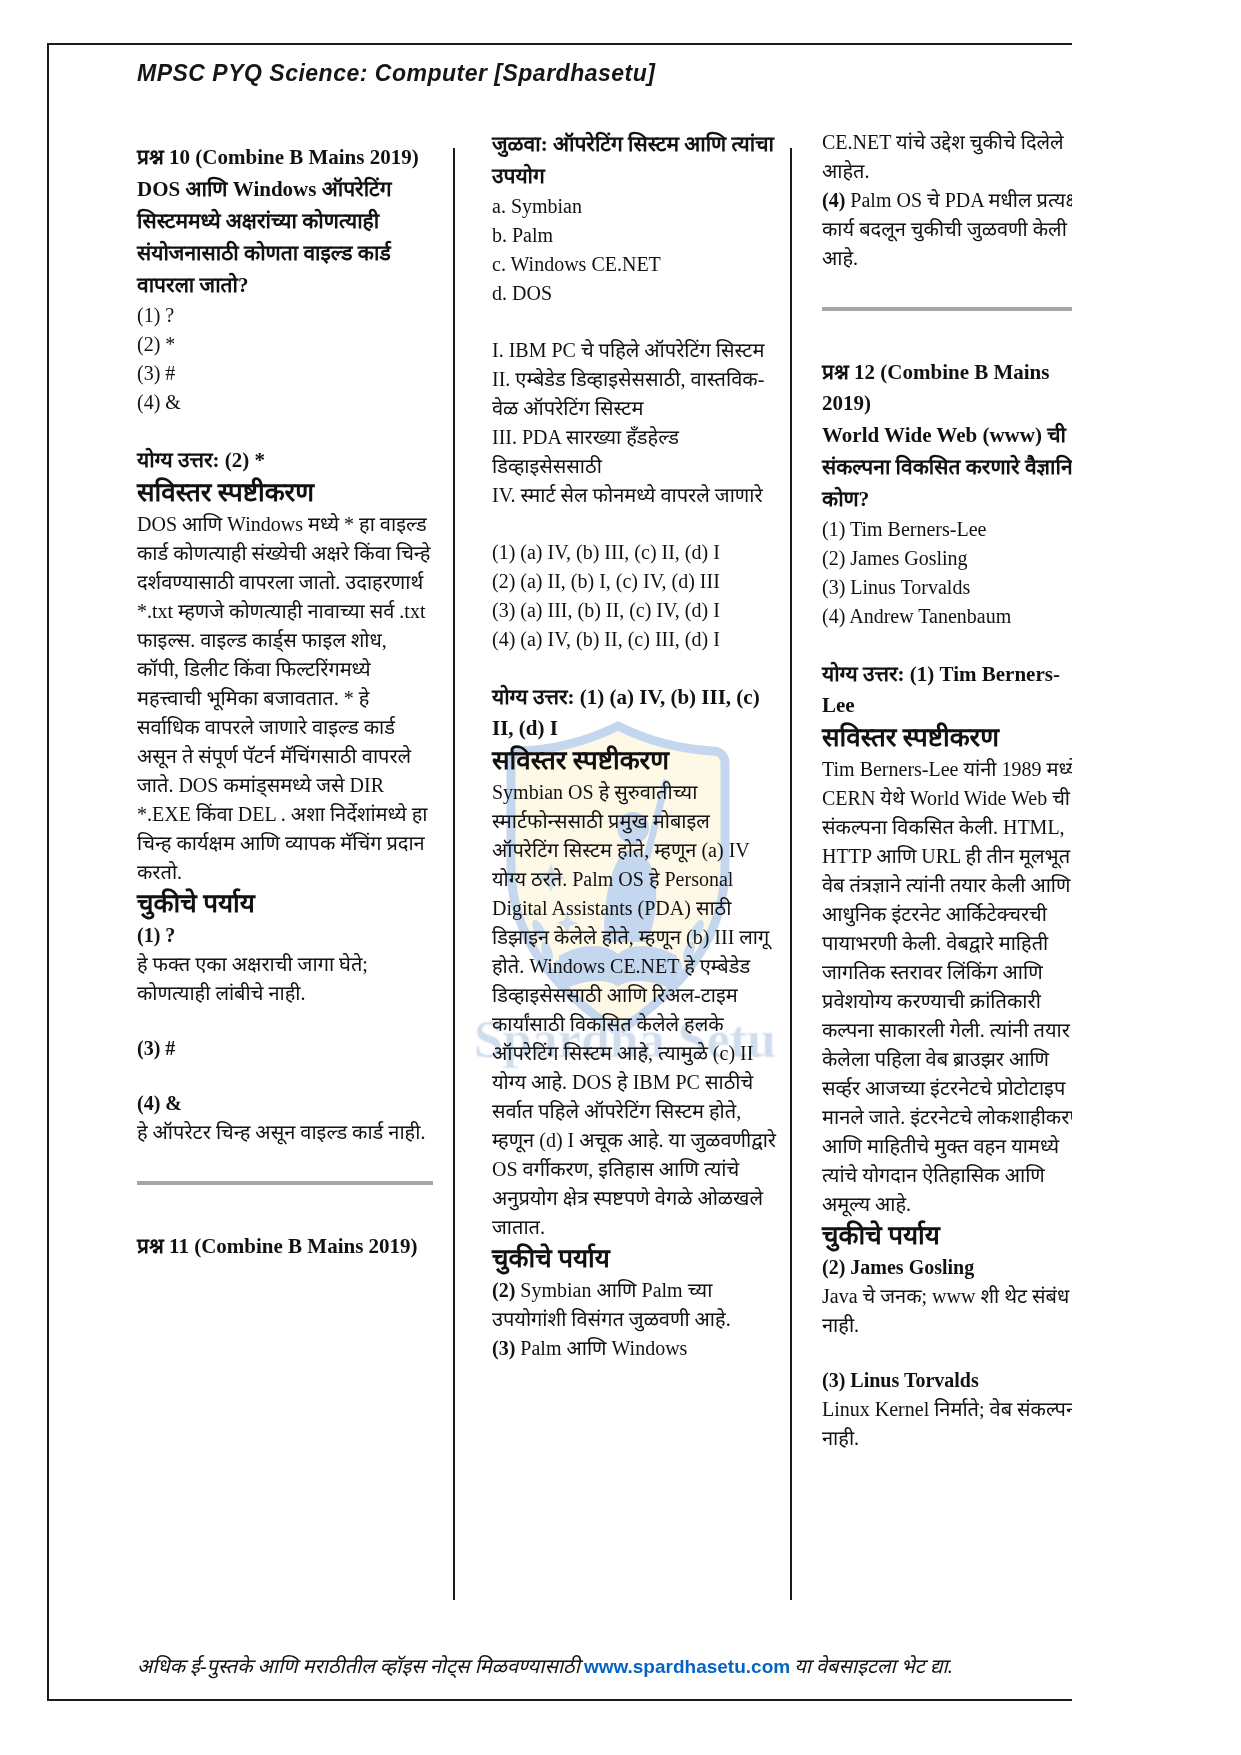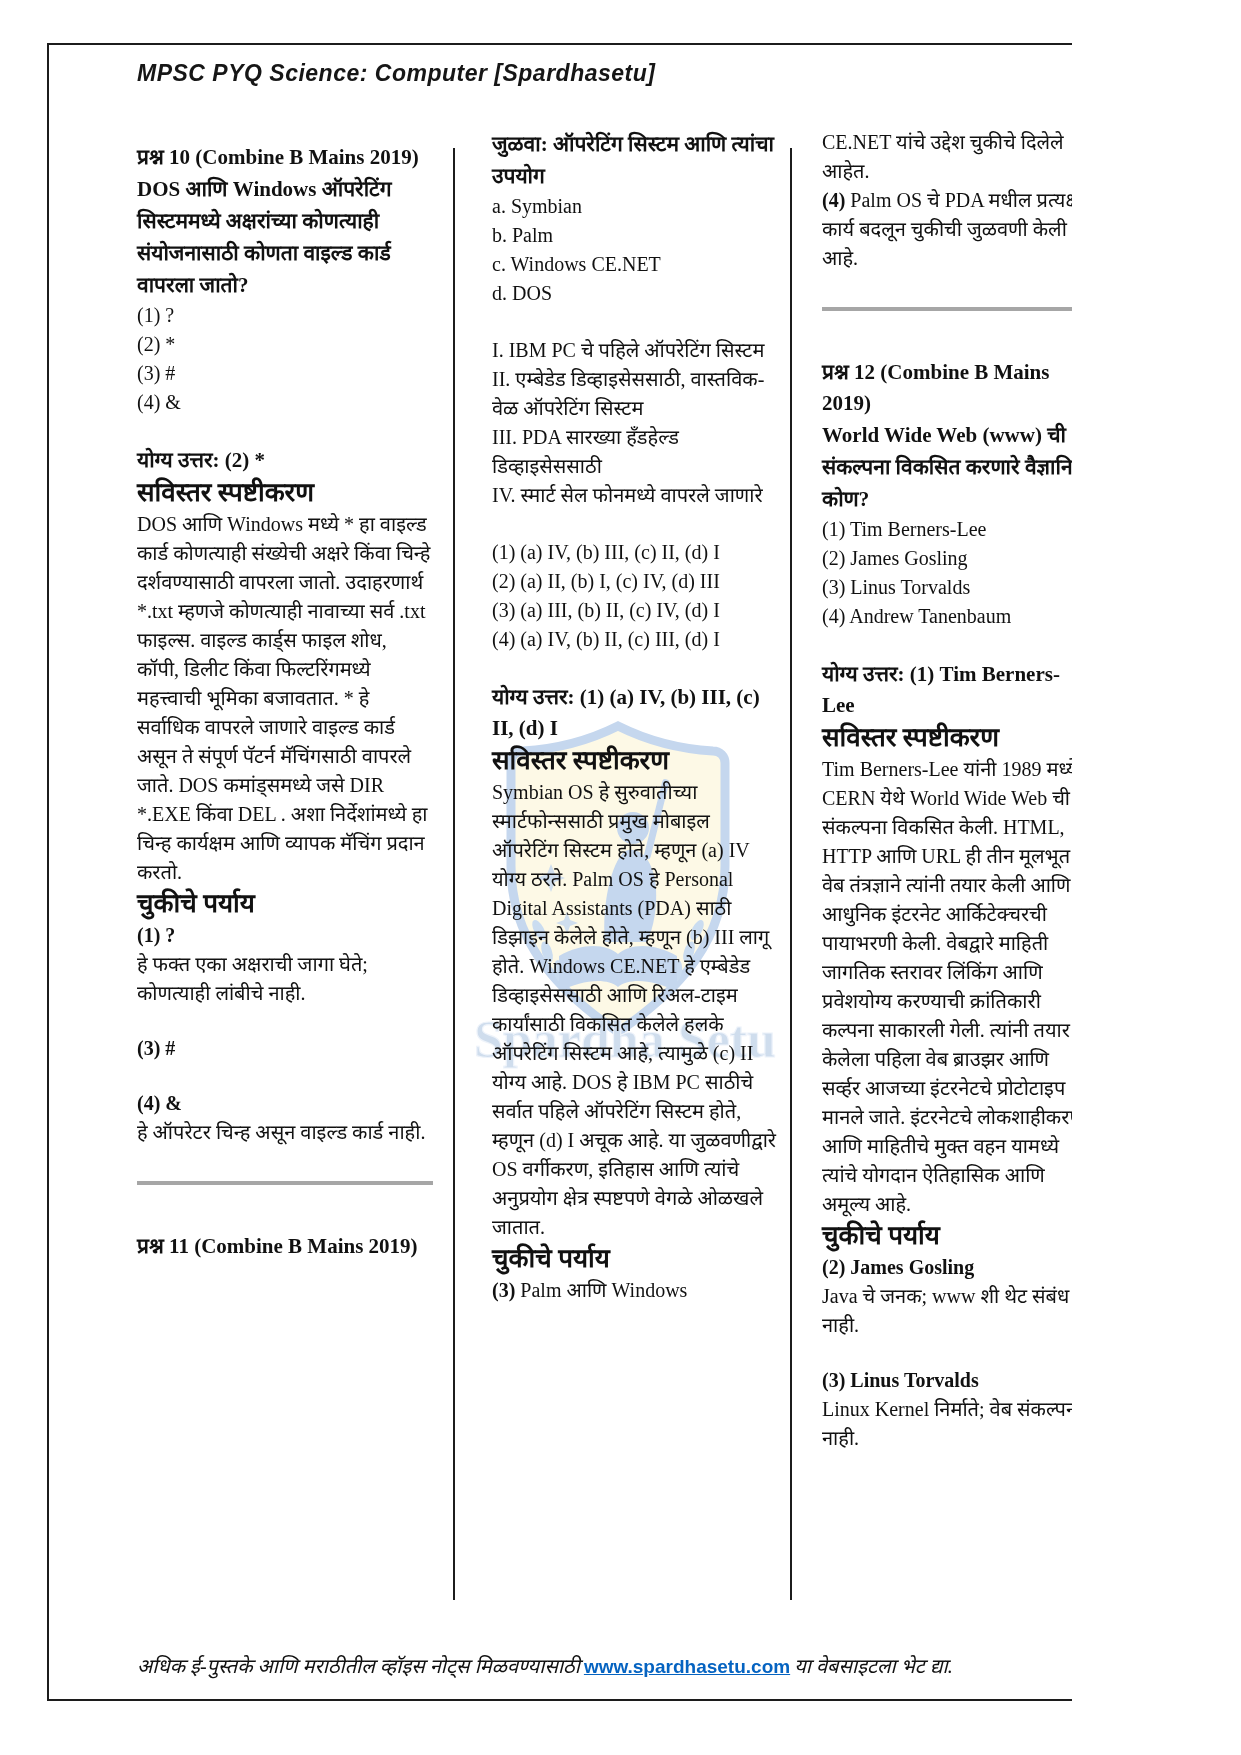--- a/index.html
+++ b/index.html
@@ -41,21 +41,21 @@
   .para{margin-bottom:26px;}
   .wrong-item{margin-bottom:26px;}
   .hr{height:4px;background:#a6a6a6;margin:34px 0 46px 0;width:100%;}
   .footer{
     position:absolute;left:137px;top:1652px;width:1010px;
     font-size:20px;font-style:italic;color:#111;z-index:2;
     white-space:nowrap;
   }
   .footer-link{
     font-family:"Liberation Sans","DejaVu Sans",sans-serif;
-    font-weight:bold;color:#0563c1;text-decoration:underline;
+    font-weight:bold;color:#0563c1;
     font-style:normal;font-size:19px;margin:4px 4px;cursor:pointer;
   }
   .watermark{position:absolute;left:455px;top:716px;z-index:1;}
 </style>
 </head>
 <body>
 
 <div class="page">
 
   <div class="frame"></div>
@@ -134,20 +134,21 @@
     <div class="opts">
       <p>(1) (a) IV, (b) III, (c) II, (d) I</p>
       <p>(2) (a) II, (b) I, (c) IV, (d) III</p>
       <p>(3) (a) III, (b) II, (c) IV, (d) I</p>
       <p>(4) (a) IV, (b) II, (c) III, (d) I</p>
     </div>
     <p class="answer">योग्य उत्तर: (1) (a) IV, (b) III, (c) II, (d) I</p>
     <p class="sechead">सविस्तर स्पष्टीकरण</p>
     <p class="para">Symbian OS हे सुरुवातीच्या स्मार्टफोन्ससाठी प्रमुख मोबाइल ऑपरेटिंग सिस्टम होते, म्हणून (a) IV योग्य ठरते. Palm OS हे Personal Digital Assistants (PDA) साठी डिझाइन केलेले होते, म्हणून (b) III लागू होते. Windows CE.NET हे एम्बेडेड डिव्हाइसेससाठी आणि रिअल-टाइम कार्यांसाठी विकसित केलेले हलके ऑपरेटिंग सिस्टम आहे, त्यामुळे (c) II योग्य आहे. DOS हे IBM PC साठीचे सर्वात पहिले ऑपरेटिंग सिस्टम होते, म्हणून (d) I अचूक आहे. या जुळवणीद्वारे OS वर्गीकरण, इतिहास आणि त्यांचे अनुप्रयोग क्षेत्र स्पष्टपणे वेगळे ओळखले जातात.</p>
     <p class="sechead">चुकीचे पर्याय</p>
+    <p><span class="b">(2)</span> <span>Symbian आणि Palm च्या उपयोगांशी विसंगत जुळवणी आहे.</span></p>
     <p><span class="b">(3)</span> <span>Palm आणि Windows</span></p>
   </div>
 
   <div class="col col3">
     <p>CE.NET यांचे उद्देश चुकीचे दिलेले आहेत.</p>
     <p class="para"><span class="b">(4)</span> <span>Palm OS चे PDA मधील प्रत्यक्ष कार्य बदलून चुकीची जुळवणी केली आहे.</span></p>
     <div class="hr"></div>
     <p class="qhead">प्रश्न 12 (Combine B Mains 2019)</p>
     <p class="question">World Wide Web (www) ची संकल्पना विकसित करणारे वैज्ञानिक कोण?</p>
     <div class="opts">

